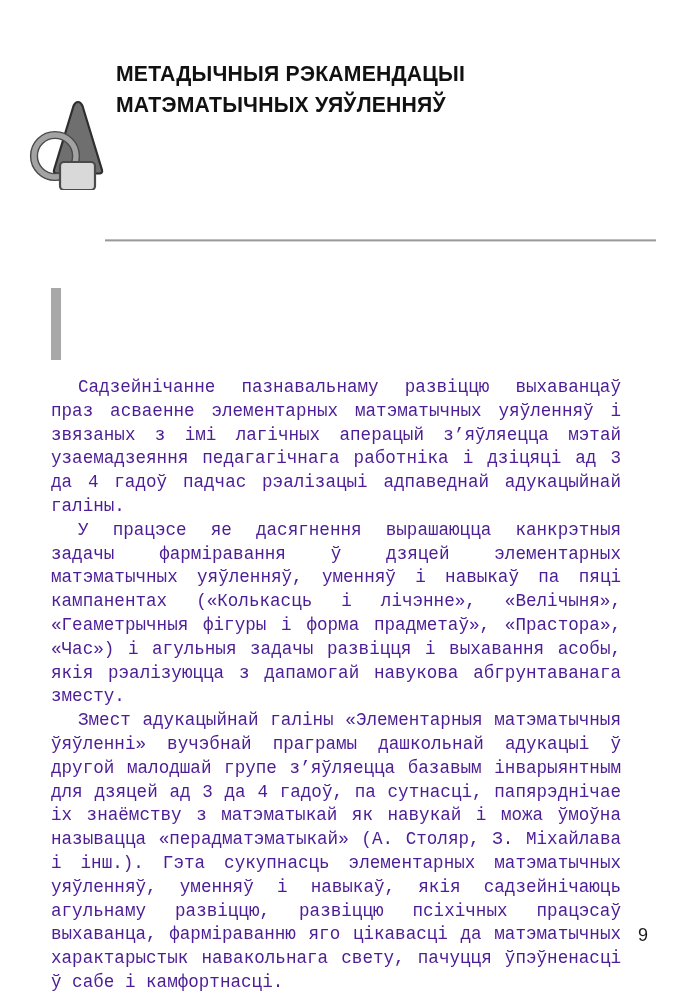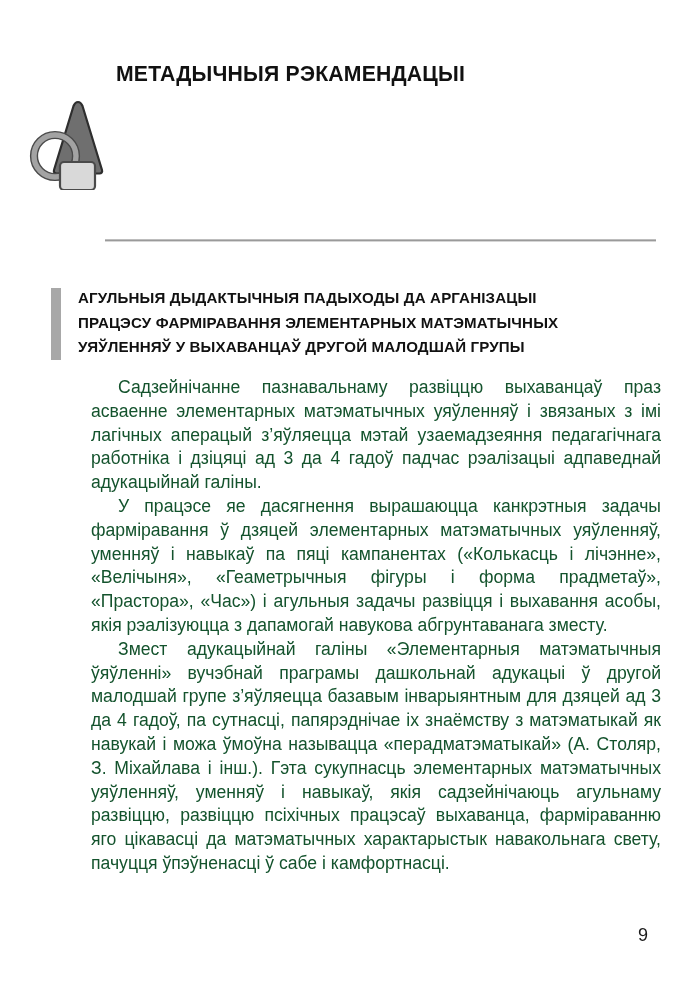--- a/index.html
+++ b/index.html
@@ -99,27 +99,26 @@
     white-space: nowrap;
   }
   .section-title .hline { display: block; }
 
   
   .body-text {
     position: absolute;
     left: 51px;
     top: 376px;
     width: 570px;
-    font-family: Liberation Sans, sans-serif;
+    font-family: Liberation Mono, monospace;
     font-size: 17.6px;
     line-height: 23.8px;
     text-align: justify;
-    color: #14532d;
+    color: #4c1d95;
     hyphens: manual;
-    margin-left: 40px;
   }
   .body-text p {
     margin: 0;
     text-indent: 27px;
     text-align: justify;
     text-justify: inter-word;
   }
   .body-text p:last-child { text-align: justify; }
 
   
@@ -150,32 +149,28 @@
         <circle cx="29" cy="58" r="21" fill="none" stroke="#a3a3a3" stroke-width="6.5"></circle>
         <circle cx="29" cy="58" r="24.4" fill="none" stroke="#4a4a4a" stroke-width="1.4"></circle>
         <circle cx="29" cy="58" r="17.6" fill="none" stroke="#4a4a4a" stroke-width="1.4"></circle>
 
         <rect x="34" y="64" width="35" height="28" rx="4" ry="4" fill="#d9d9d9" stroke="#4a4a4a" stroke-width="2.2"></rect>
       </svg>
     </div>
 
     <div class="masthead-title">
       <span class="tline">МЕТАДЫЧНЫЯ РЭКАМЕНДАЦЫІ</span>
+      <span class="tline">МАТЭМАТЫЧНЫХ УЯЎЛЕННЯЎ</span>
     </div>
 
     <div class="masthead-rule"></div>
   </div>
 
   <div class="section-heading">
     <div class="section-bar"></div>
-    <div class="section-title">
-      <span class="hline">АГУЛЬНЫЯ ДЫДАКТЫЧНЫЯ ПАДЫХОДЫ ДА АРГАНІЗАЦЫІ</span>
-      <span class="hline">ПРАЦЭСУ ФАРМІРАВАННЯ ЭЛЕМЕНТАРНЫХ МАТЭМАТЫЧНЫХ</span>
-      <span class="hline">УЯЎЛЕННЯЎ У ВЫХАВАНЦАЎ ДРУГОЙ МАЛОДШАЙ ГРУПЫ</span>
-    </div>
   </div>
 
   <div class="body-text">
     <p>Садзейнічанне пазнавальнаму развіццю выхаванцаў праз асваенне элементарных матэматычных уяўленняў і звязаных з імі лагічных аперацый з’яўляецца мэтай узаемадзеяння педагагічнага работніка і дзіцяці ад 3 да 4 гадоў падчас рэалізацыі адпаведнай адукацыйнай галіны.</p>
     <p>У працэсе яе дасягнення вырашаюцца канкрэтныя задачы фарміравання ў дзяцей элементарных матэматычных уяўленняў, уменняў і навыкаў па пяці кампанентах («Колькасць і лічэнне», «Велічыня», «Геаметрычныя фігуры і форма прадметаў», «Прастора», «Час») і агульныя задачы развіцця і выхавання асобы, якія рэалізуюцца з дапамогай навукова абгрунтаванага зместу.</p>
     <p>Змест адукацыйнай галіны «Элементарныя матэматычныя ўяўленні» вучэбнай праграмы дашкольнай адукацыі ў другой малодшай групе з’яўляецца базавым інварыянтным для дзяцей ад 3 да 4 гадоў, па сутнасці, папярэднічае іх знаёмству з матэматыкай як навукай і можа ўмоўна называцца «перадматэматыкай» (А. Столяр, З. Міхайлава і інш.). Гэта сукупнасць элементарных матэматычных уяўленняў, уменняў і навыкаў, якія садзейнічаюць агульнаму развіццю, развіццю псіхічных працэсаў выхаванца, фарміраванню яго цікавасці да матэматычных характарыстык навакольнага свету, пачуцця ўпэўненасці ў сабе і камфортнасці.</p>
   </div>
 
   <div class="folio">9</div>
 

